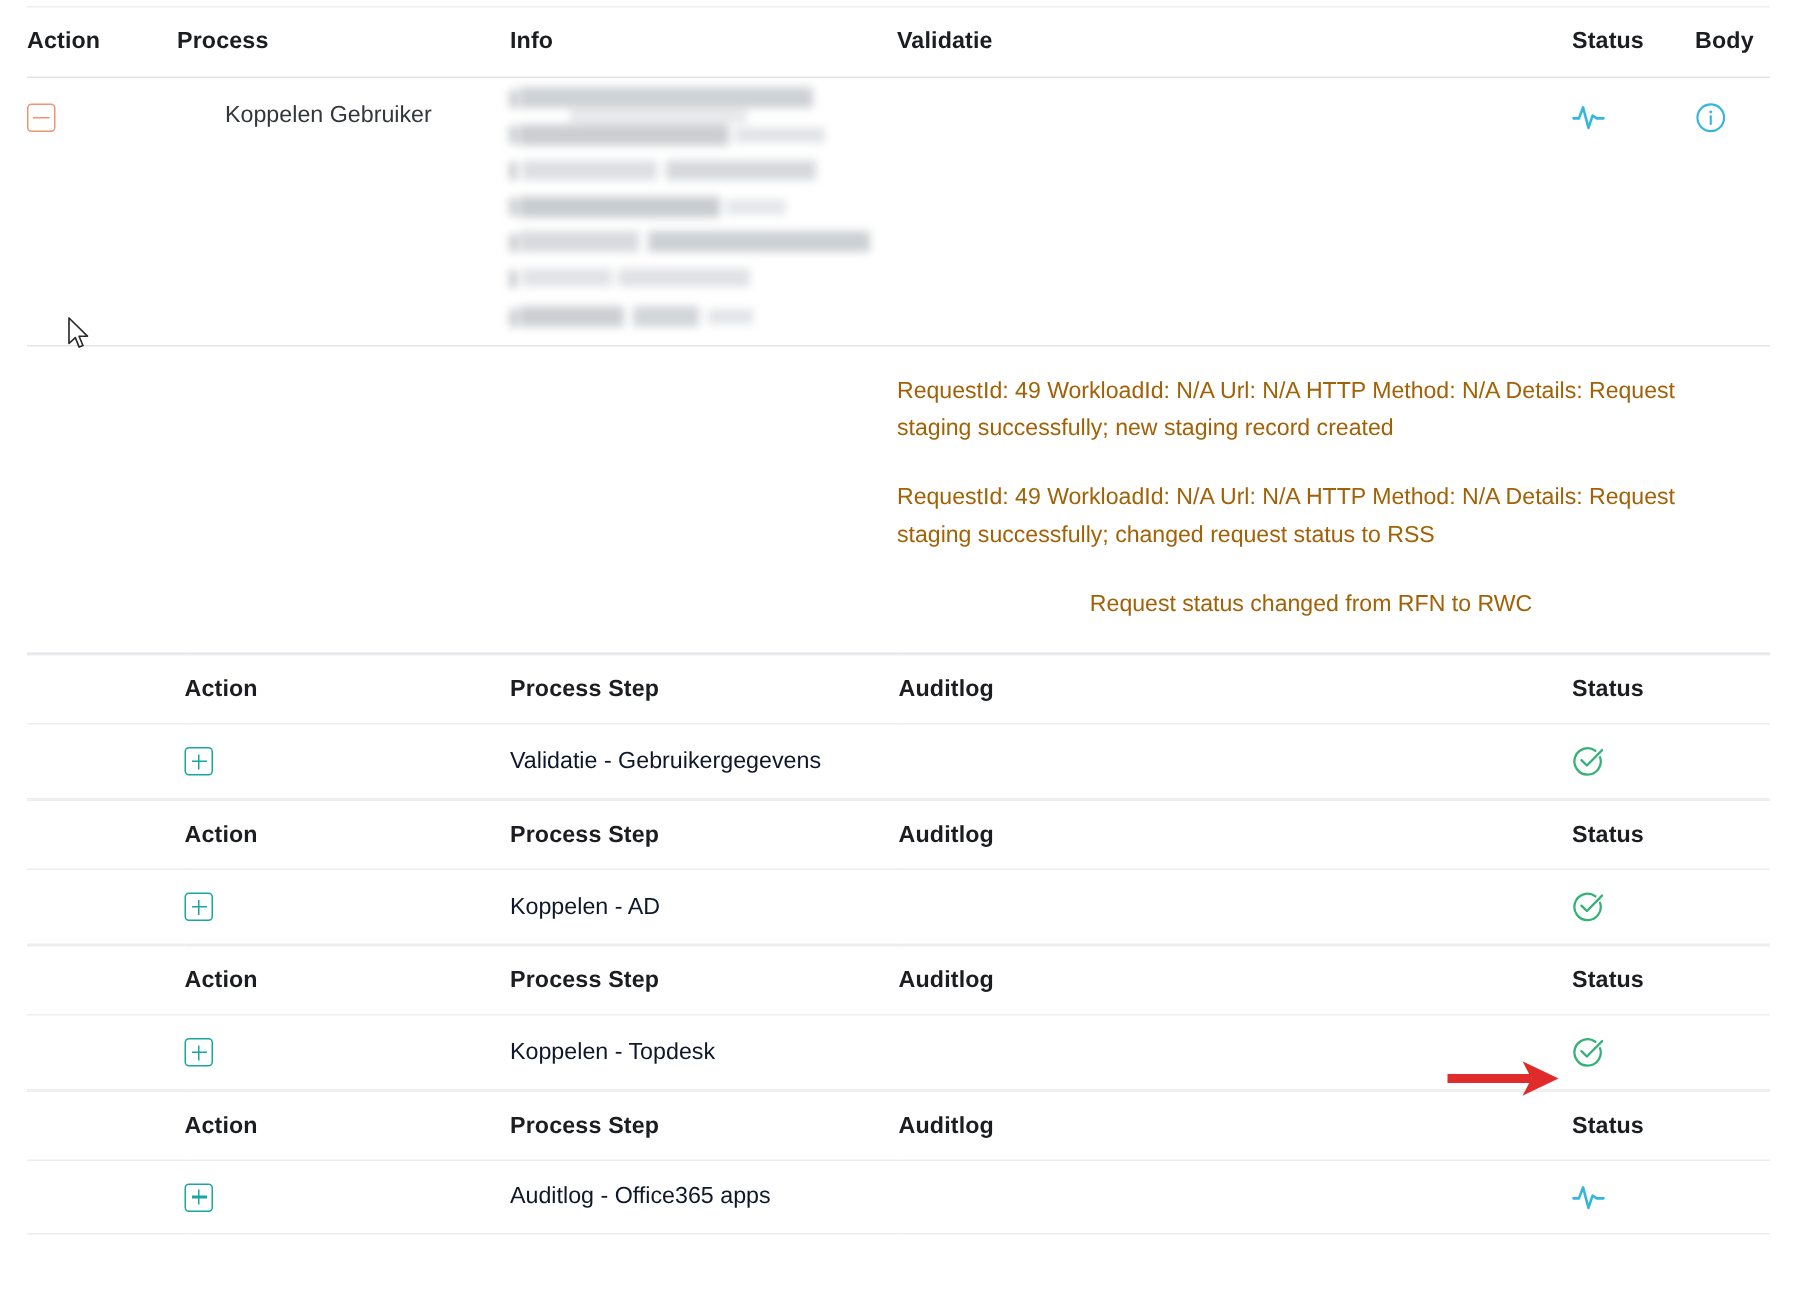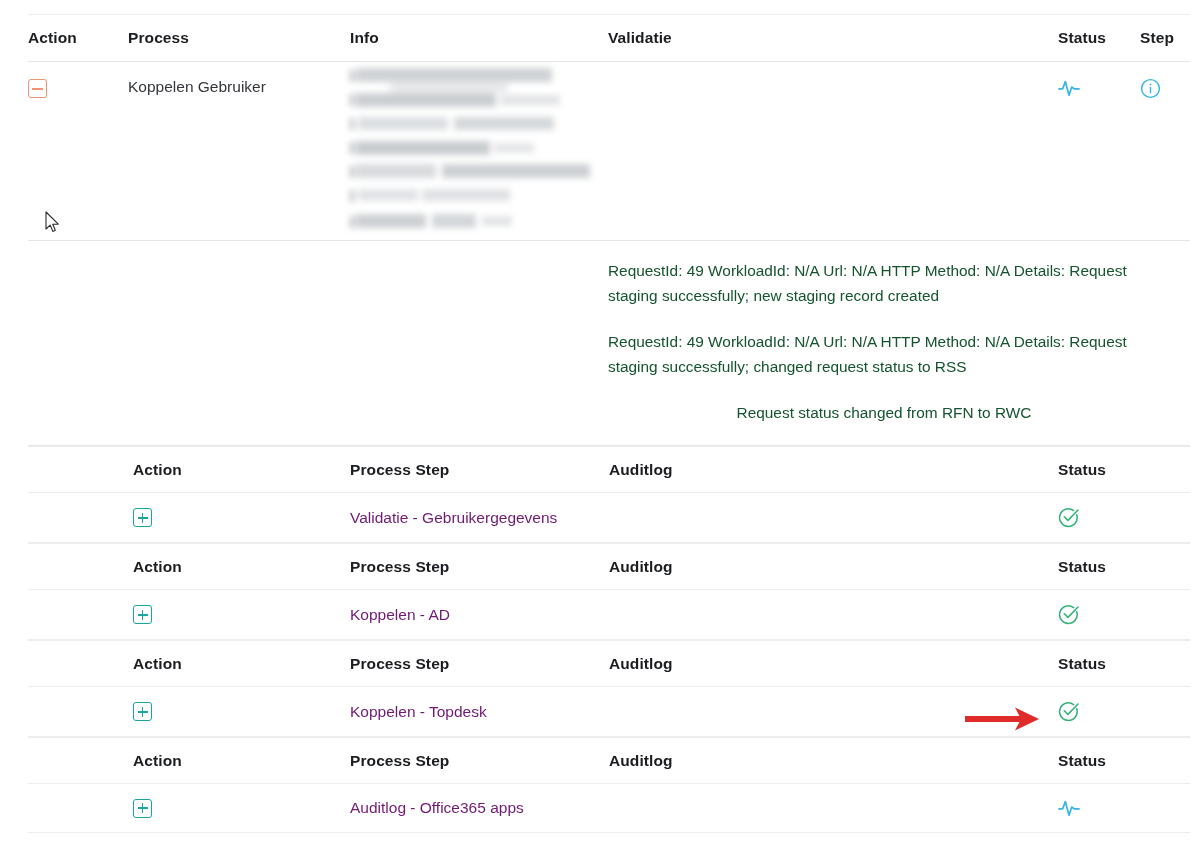--- a/index.html
+++ b/index.html
@@ -12,21 +12,21 @@
     font-family: "Liberation Sans", sans-serif;
     color: #25282b;
     overflow: hidden;
     position: relative;
   }
 
   .page {
     position: relative;
     width: 987px;
     height: 864px;
-    padding: 14px;
+    padding: 4px;
   }
 
   
   .outer-table {
     width: 1162px;
     margin-left: 14px;
     border-collapse: collapse;
     table-layout: fixed;
   }
   .outer-table col.c-action   { width: 100px; }
@@ -107,21 +107,21 @@
     position: relative;
     overflow: hidden;
     filter: blur(3px);
   }
   .blur-row { position: absolute; background: #d2d5d8; }
 
   
   .audit-para {
     font-size: 15.4px;
     line-height: 25px;
-    color: #14532d;
+    color: #a16207;
     margin: 0 0 21px 0;
     max-width: 552px;
   }
   .audit-para:last-child { margin-bottom: 0; text-align: center; }
   .audit-wrap { padding: 17px 0 20px 0; }
   .inner-table {
     width: 1162px;
     margin-left: 14px;
     border-collapse: collapse;
     table-layout: fixed;
@@ -137,21 +137,21 @@
     font-weight: bold;
     color: #1b1d20;
     text-align: left;
     padding: 14px 0 13px 0;
     border-top: 1px solid #ebedef;
     border-bottom: 1px solid #ebedef;
     letter-spacing: .1px;
   }
   .inner-table td {
     font-size: 15.5px;
-    color: #701a75;
+    color: #0f172a;
     padding: 14px 0 14px 0;
     border-bottom: 1px solid #ebedef;
     vertical-align: middle;
   }
 
   
   .icon-pulse { display:inline-block; width: 22px; height: 20px; vertical-align: middle; }
   .icon-check { display:inline-block; width: 21px; height: 21px; vertical-align: middle; }
   .icon-info  { display:inline-block; width: 21px; height: 21px; vertical-align: middle; }
 
@@ -189,35 +189,35 @@
         <col class="c-status">
         <col class="c-info">
     </colgroup>
     <thead>
       <tr>
         <th class="th-action">Action</th>
         <th class="th-process">Process</th>
         <th class="th-body">Info</th>
         <th class="th-audit">Validatie</th>
         <th class="th-status">Status</th>
-        <th class="th-info">Step</th>
+        <th class="th-info">Body</th>
       </tr>
     </thead>
     <tbody>
 
       <tr>
 
         <td>
           <div class="cell-pad" style="padding-top:17px;">
             <span class="sq-toggle"></span>
           </div>
         </td>
 
         <td>
-          <div class="cell-pad" style="padding-top:16px;">
+          <div class="cell-pad" style="padding-top:16px;margin-left:32px;">
             <span>Koppelen Gebruiker</span>
           </div>
         </td>
 
         <td>
           <div class="blurred-body">
             <div class="blur-row" style="left:0;   top:2px;  width:4px;   height:12px; background:#b9bcc0;"></div>
             <div class="blur-row" style="left:6px; top:0;    width:196px; height:14px; background:#cfd2d5;"></div>
             <div class="blur-row" style="left:40px;top:15px; width:118px; height:9px;  background:#e6e8ea;"></div>
             <div class="blur-row" style="left:0;   top:26px; width:4px;   height:12px; background:#b9bcc0;"></div>

